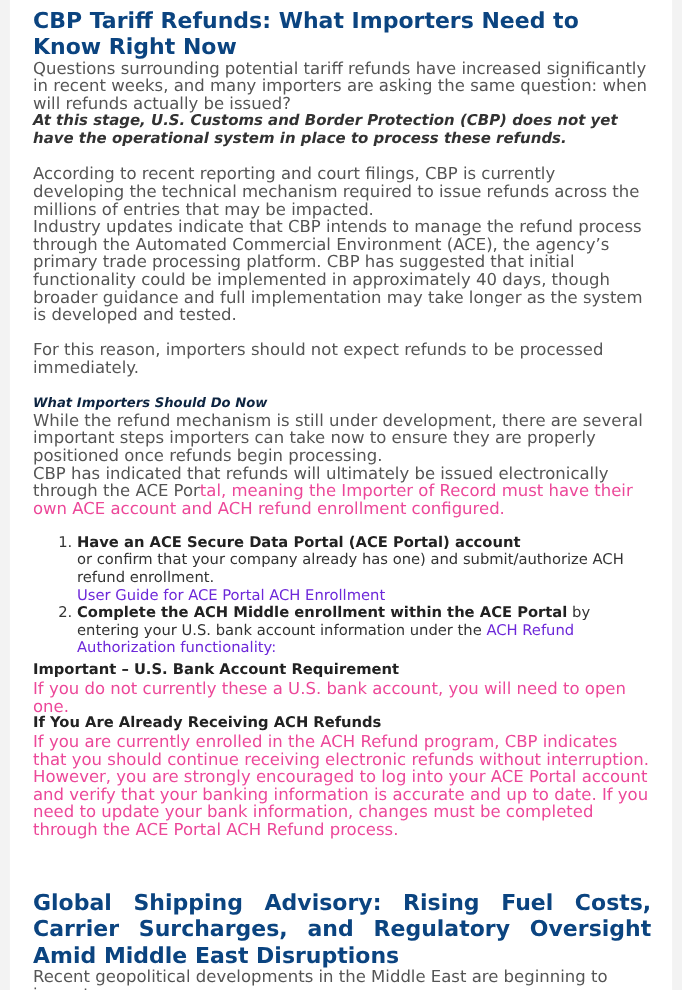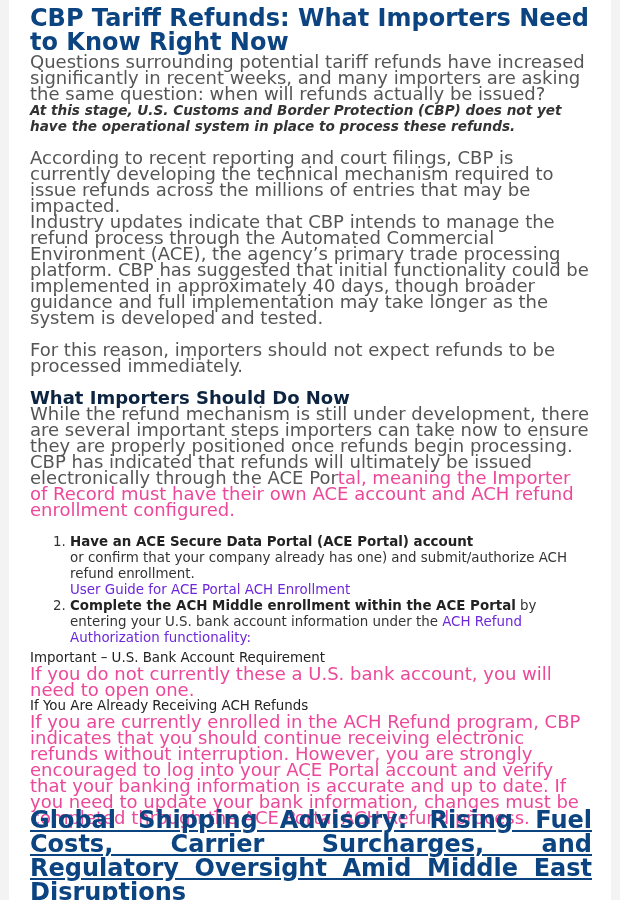--- a/index.html
+++ b/index.html
@@ -8,30 +8,30 @@
     background: #f3f3f3;
     font-family: "DejaVu Sans", sans-serif;
   }
   .card {
     position: absolute; left: 9px; top: 0; width: 602px; height: 900px;
     background: #ffffff;
   }
   .inner { position: absolute; left: 21px; top: 0; width: 562px; }
   .title {
     margin: 6px 0 0 0;
-    font-size: 24px; line-height: 24px; font-weight: bold;
+    font-size: 20px; line-height: 24px; font-weight: bold;
     color: #0b4480;
   }
-  .title.justify { text-align: justify; text-align-last: left; text-decoration: underline; }
-  p { margin: 0; font-size: 18px; line-height: 16px; color: #555555; }
+  .title.justify { text-align: justify; text-align-last: left; }
+  p { margin: 0; font-size: 15px; line-height: 16px; color: #555555; }
   .dark { color: #ec4899; }
   .em { font-weight: bold; font-style: italic; color: #333333; font-size: 13.6px; }
   .gap { height: 16px; }
-  .sub { font-weight: bold; color: #0d2440; font-size: 18px; line-height: 16px; margin: 0; }
-  .sub2 { font-weight: normal; color: #222222; font-size: 13.4px; line-height: 16px; margin: 0; }
+  .sub { font-weight: bold; color: #0d2440; font-size: 12px; line-height: 16px; margin: 0; font-style: italic; }
+  .sub2 { font-weight: bold; color: #222222; font-size: 13.4px; line-height: 16px; margin: 0; }
   ol { margin: 16px 0 4px 0; padding-left: 40px; font-size: 13.4px; line-height: 16px; color: #333333; }
   ol li { padding-left: 0; }
   ol li b { color: #222222; }
   a { color: #6d28d9; }
   .section2 { position: absolute; top: 808px; left: 0; width: 562px; }
 </style>
 </head>
 <body>
 
 <div class="card">

